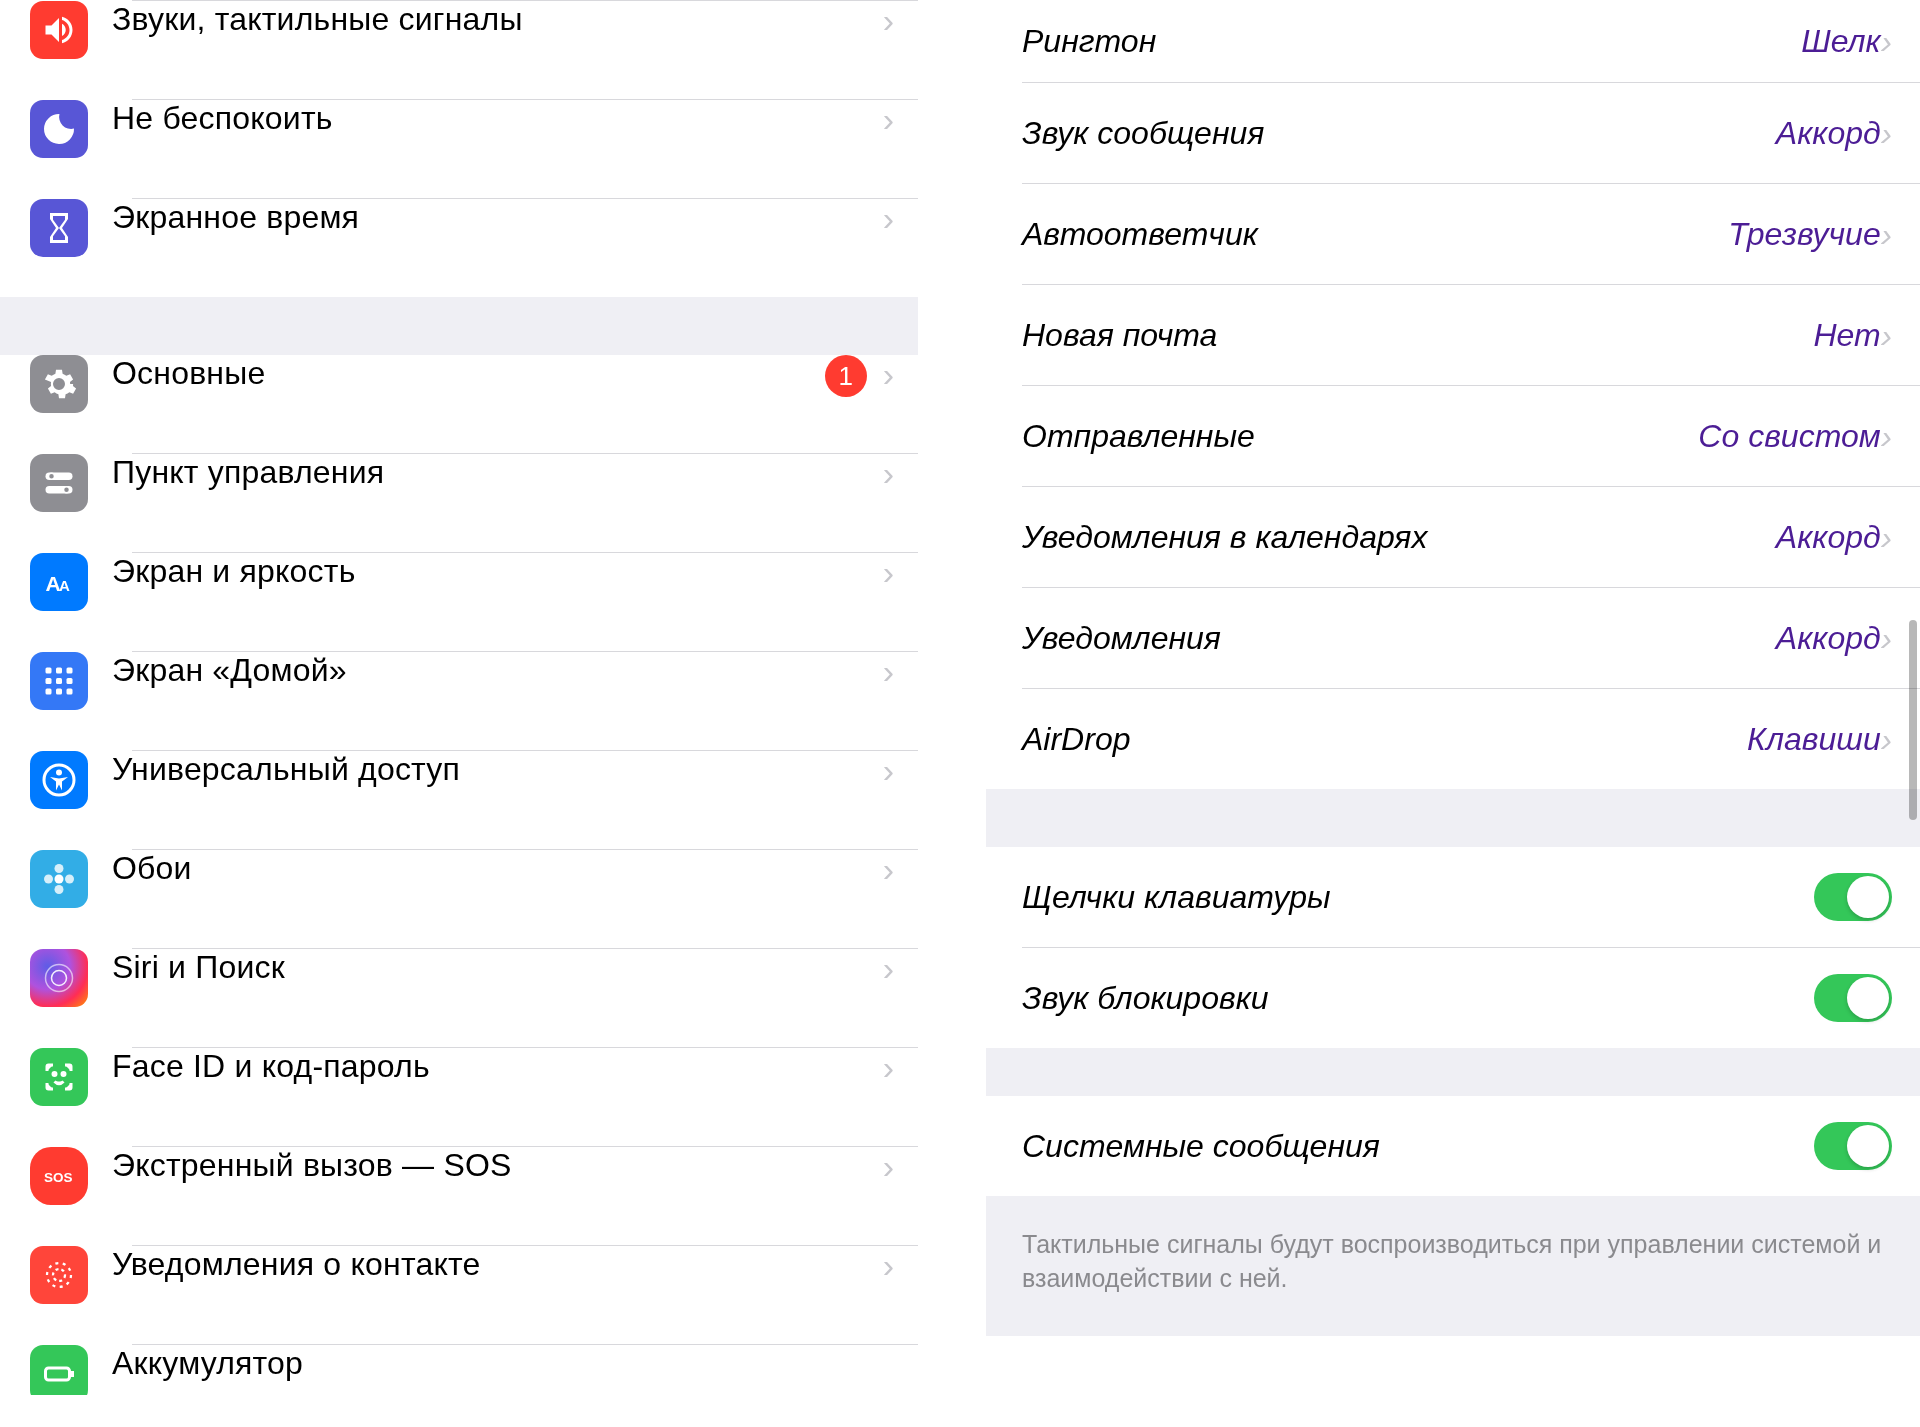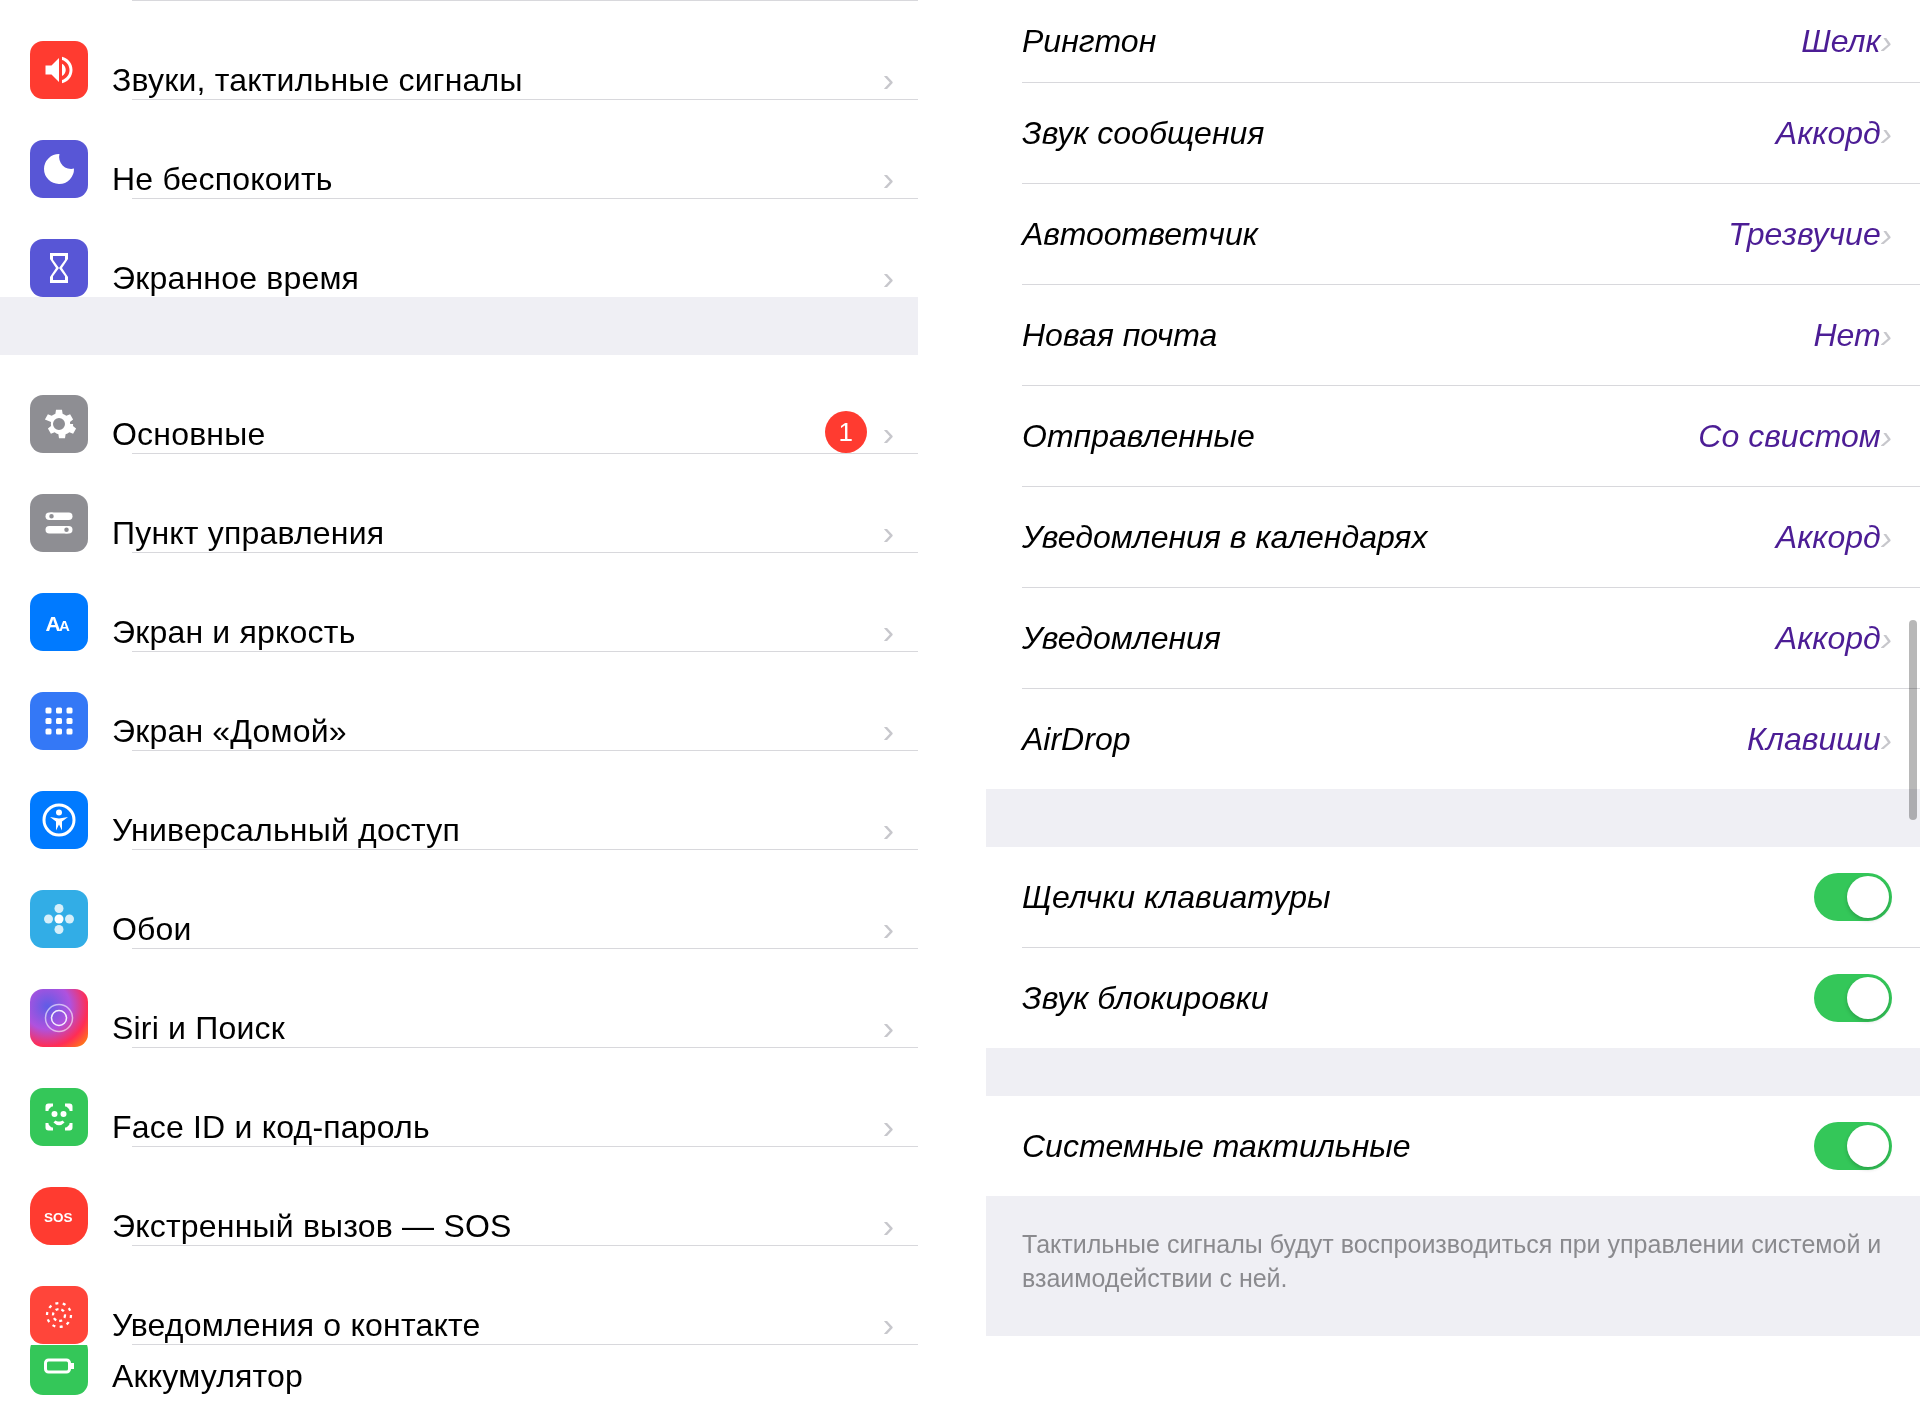--- a/index.html
+++ b/index.html
@@ -2,21 +2,21 @@
 <html><head>
 <meta charset="utf-8">
 <style>
 * { margin:0; padding:0; box-sizing:border-box; }
 html,body { width:1920px; height:1427px; font-family:-apple-system,"Helvetica Neue",Arial,sans-serif; background:#fff; }
 .container { display:flex; width:1920px; height:1427px; }
 .left-pane { width:918px; background:#fff; overflow:hidden; position:relative; }
 .gap { width:68px; background:#fff; }
 .right-pane { width:934px; background:#fff; overflow:hidden; position:relative; }
 
-.cell { display:flex; align-items:flex-end; height:98px; background:#fff; padding:0 24px 0 30px; cursor:pointer; position:relative; }
+.cell { display:flex; align-items:flex-start; height:98px; background:#fff; padding:0 24px 0 30px; cursor:pointer; position:relative; }
 .cell .label { flex:1; font-size:32px; color:#000; font-weight:400; letter-spacing:0.2px; }
 .cell .chev { color:#c7c7cc; font-size:34px; font-weight:300; }
 .sep-line { height:1px; background:#d8d8dc; margin-left:132px; }
 .group-gap { height:58px; background:#efeff4; }
 .group-gap.small { height:48px; }
 
 .icon { width:58px; height:58px; border-radius:13px; margin-right:24px; display:flex; align-items:center; justify-content:center; flex-shrink:0; }
 .icon svg { width:36px; height:36px; fill:#fff; }
 .icon.red { background:#ff3b30; }
 .icon.purple { background:#5856d6; }
@@ -303,21 +303,21 @@
     <div class="right-cell">
       <span class="label">Звук блокировки</span>
       <span class="toggle">
           <span class="knob"></span>
         </span>
     </div>
 
     <div class="group-gap small"></div>
 
     <div class="right-cell">
-      <span class="label">Системные тактильные</span>
+      <span class="label">Системные сообщения</span>
       <span class="toggle">
           <span class="knob"></span>
         </span>
     </div>
 
     <div class="footer-note">Тактильные сигналы будут воспроизводиться при управлении системой и взаимодействии с ней.</div>
 
     <div class="scrollbar-stub"></div>
   </div>
 </div>

